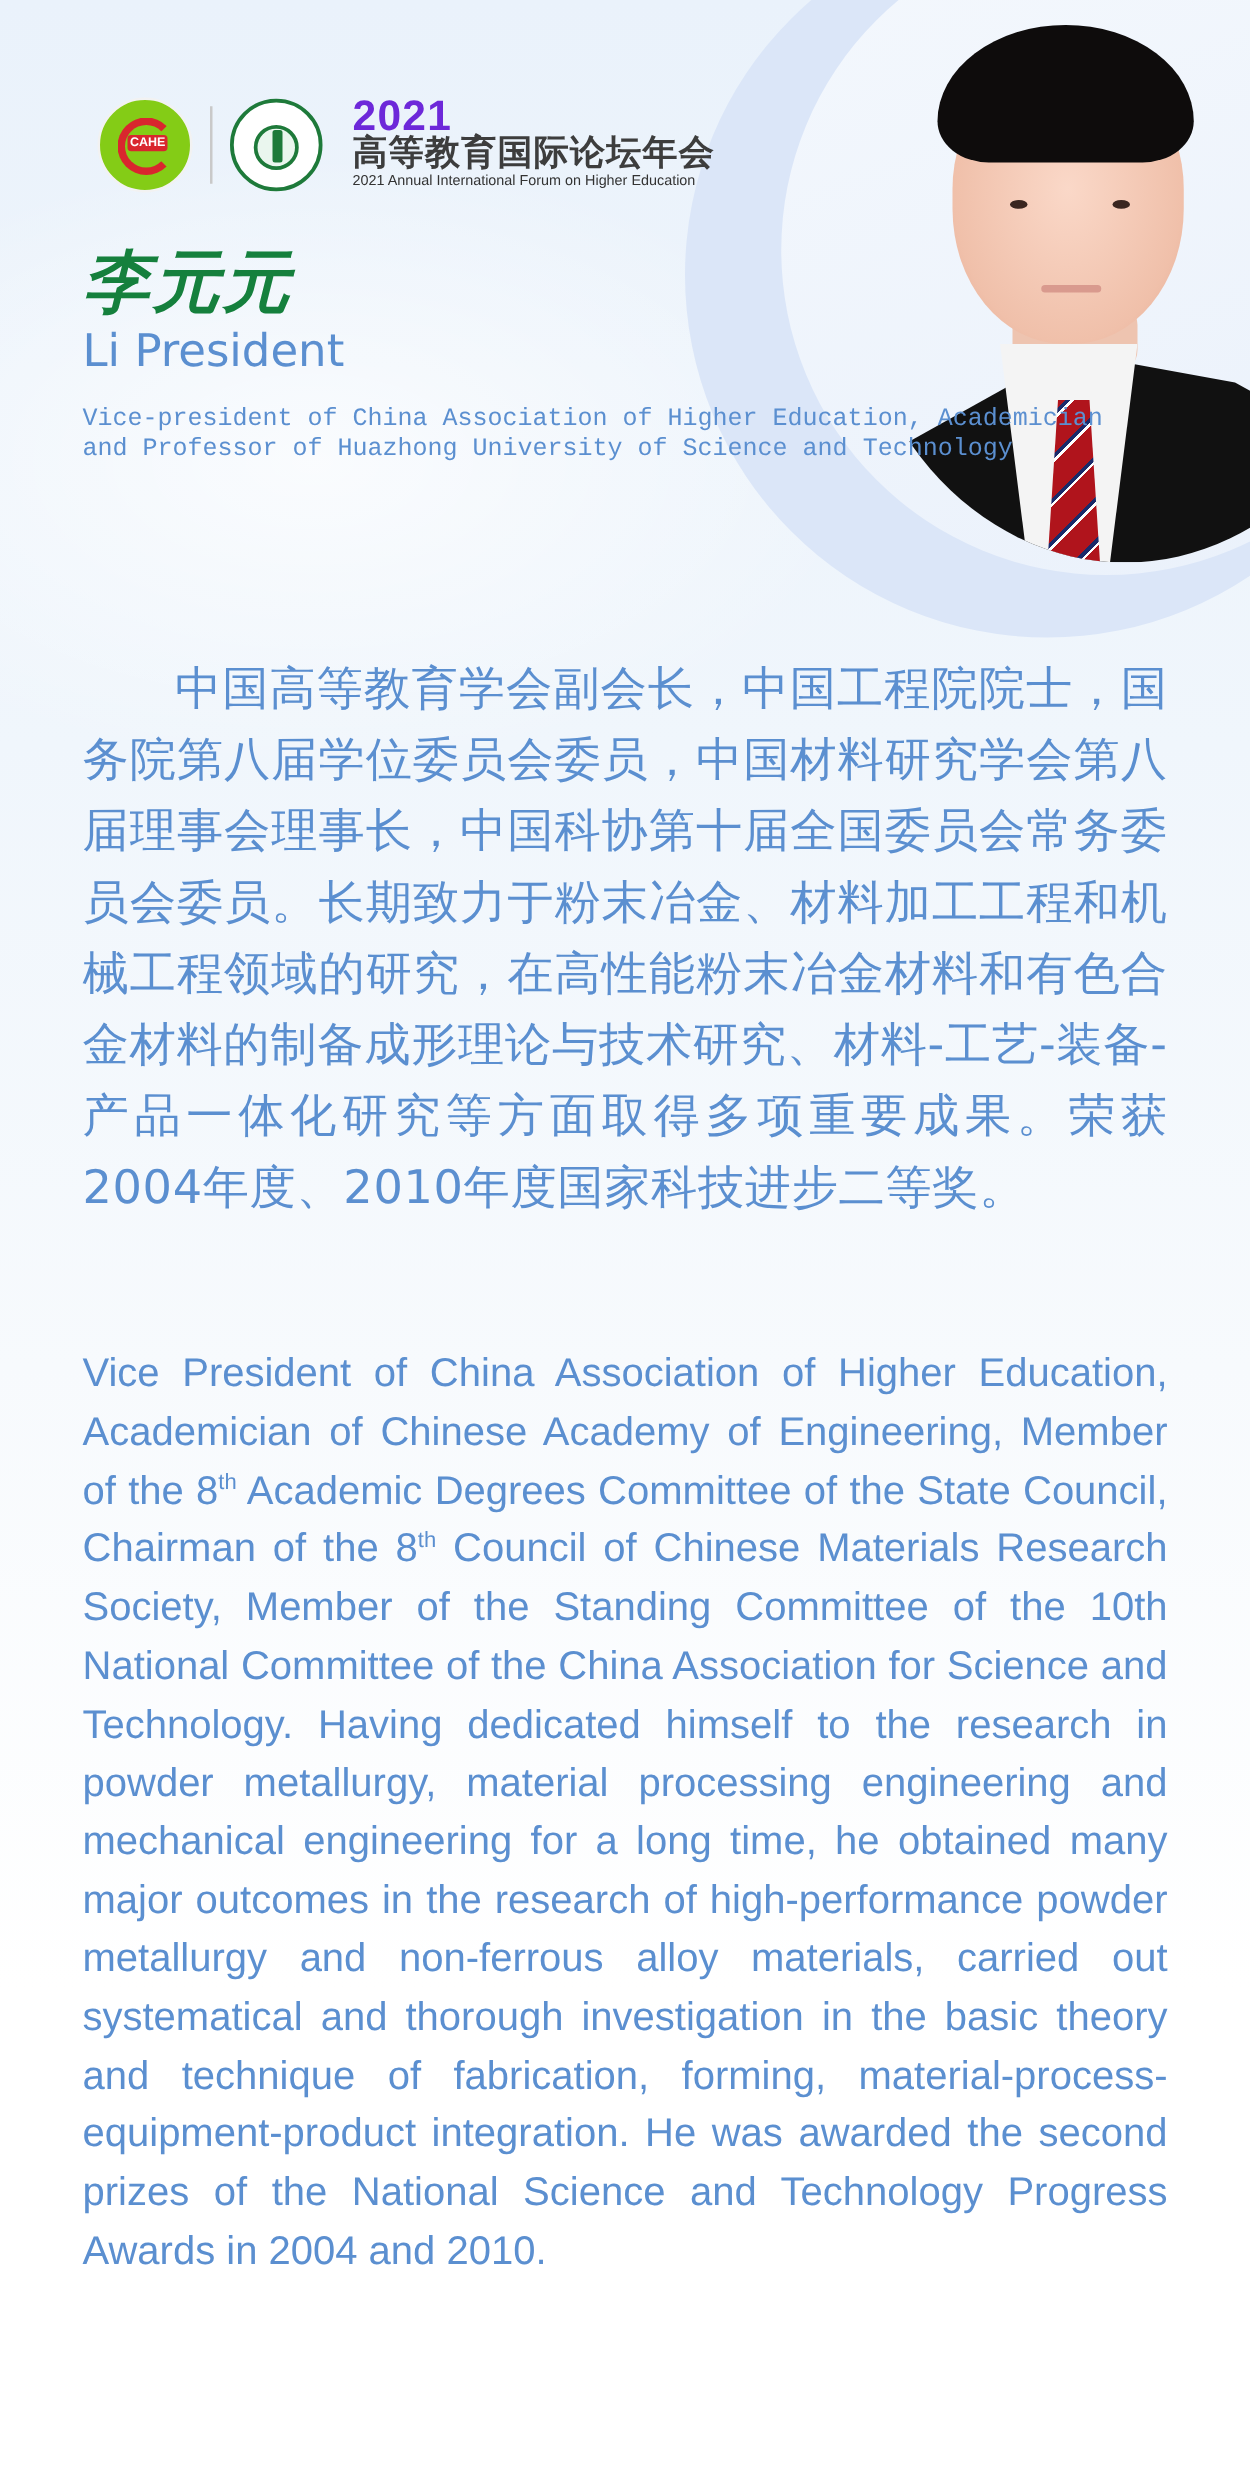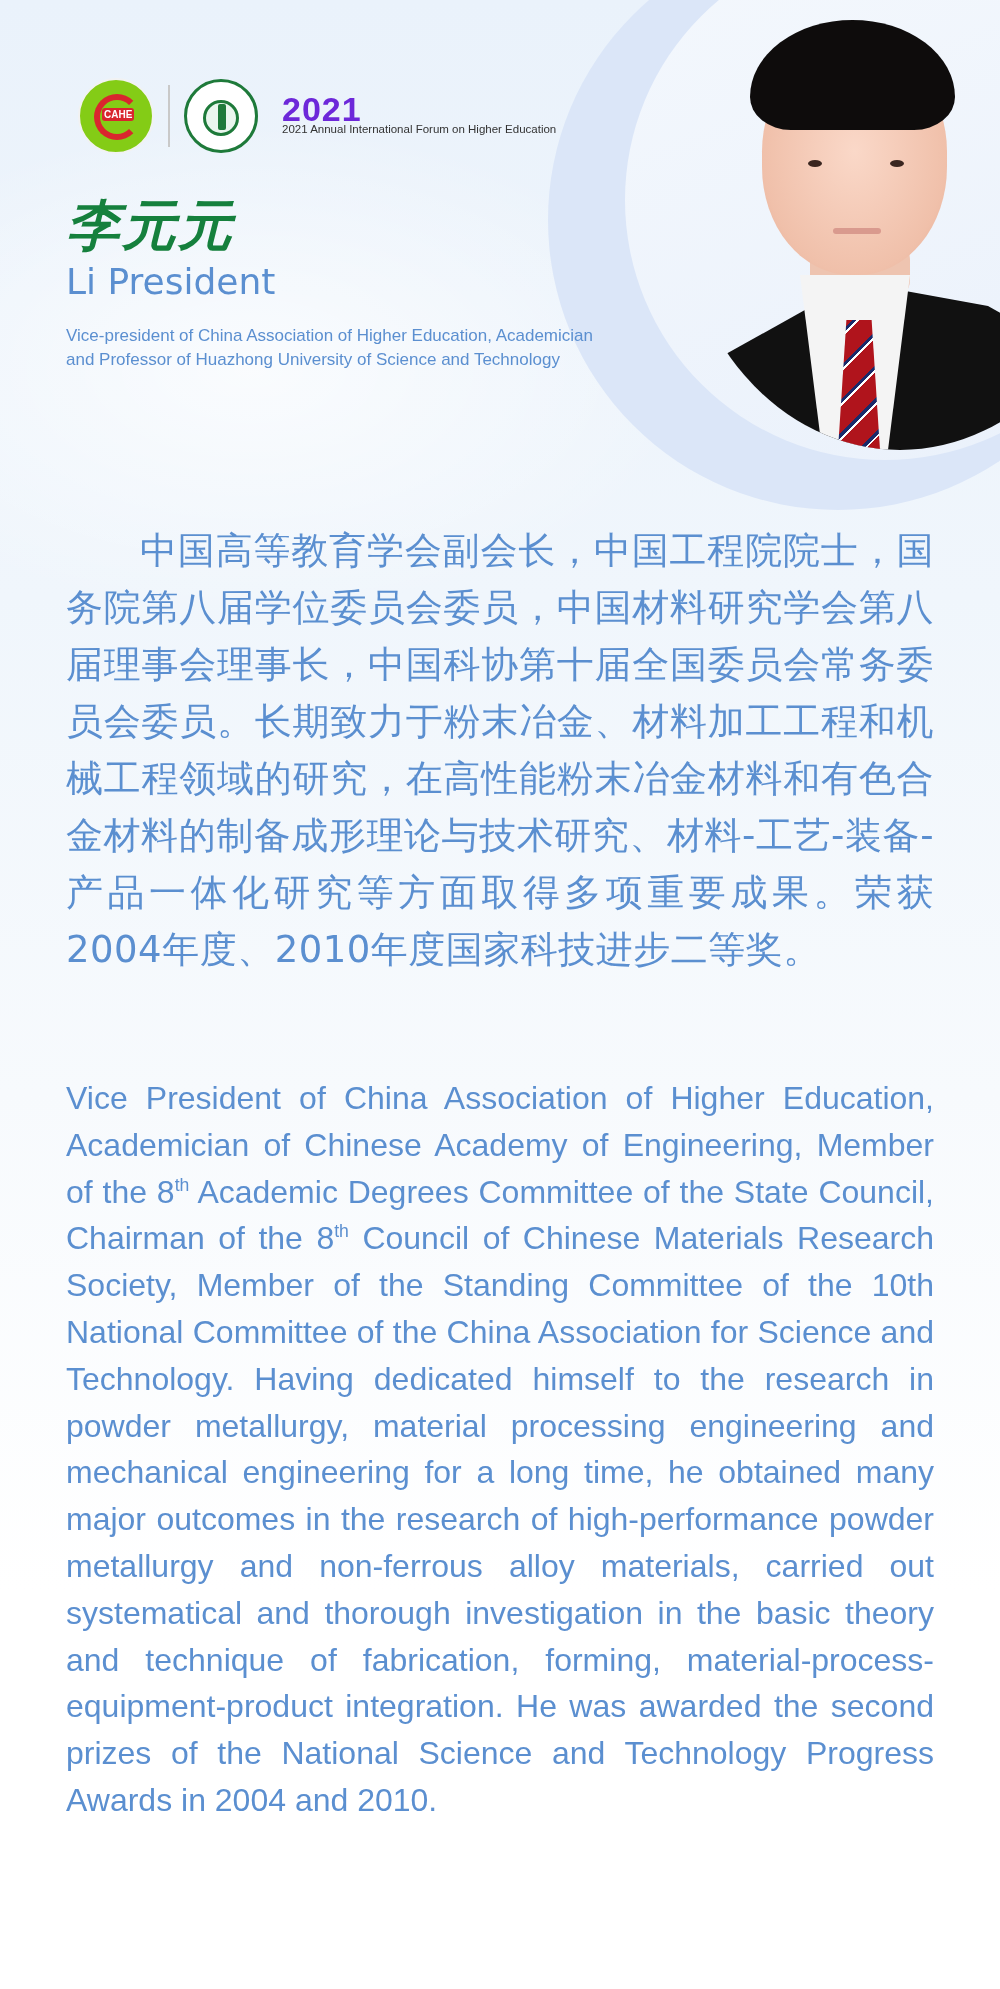--- a/index.html
+++ b/index.html
@@ -92,21 +92,21 @@
   }
   .forum-title { margin-left: 24px; color: #333; }
   .forum-year { font-size: 34px; font-weight: 700; color: #6d28d9; line-height: 26px; font-family: "Liberation Sans", sans-serif; letter-spacing: 1px; }
   .forum-cn { font-size: 28px; font-weight: bold; color: #3d3d3d; line-height: 32px; letter-spacing: 1px; }
   .forum-en { font-size: 11.5px; color: #333; font-family: "Liberation Sans", sans-serif; line-height: 14px; }
 
   .name-cn { position: absolute; left: 66px; top: 194px; font-size: 54px; color: #15803d; font-weight: bold; letter-spacing: 2px; line-height: 64px; font-style: italic; }
   .name-en { position: absolute; left: 66px; top: 260px; font-size: 36px; color: #5b8fd0; line-height: 44px; font-family: "DejaVu Sans", sans-serif; }
   .title-block { position: absolute; left: 66px; top: 324px; color: #5b8fd0; }
   .title-cn { font-size: 20px; line-height: 29px; }
-  .title-en { font-size: 17px; line-height: 24px; font-family: Liberation Sans, sans-serif; }
+  .title-en { font-size: 20px; line-height: 24px; font-family: Liberation Mono, monospace; }
 
   .bio-cn {
     position: absolute; left: 66px; top: 522px; width: 868px;
     font-size: 37px; line-height: 57px; color: #5b8fd0;
     text-indent: 74px; text-align: justify;
     letter-spacing: 0.5px;
   }
   .bio-en {
     position: absolute; left: 66px; top: 1075px; width: 868px;
     font-size: 32px; line-height: 46.8px; color: #5b8fd0;
@@ -139,20 +139,21 @@
     <div class="crescent"></div>
     <span class="cahe-text">CAHE</span>
   </div>
   <div class="logo-divider"></div>
   <div class="logo-sysu">
     <div class="inner"></div>
     <div class="tower"></div>
   </div>
   <div class="forum-title">
     <div class="forum-year">2021</div>
+    <div class="forum-cn">高等教育国际论坛年会</div>
     <div class="forum-en">2021 Annual International Forum on Higher Education</div>
   </div>
 </div>
 
 <div class="name-cn">李元元</div>
 <div class="name-en">Li President</div>
 
 <div class="title-block">
   <div class="title-en">Vice-president of China Association of Higher Education, Academician</div>
   <div class="title-en">and Professor of Huazhong University of Science and Technology</div>

